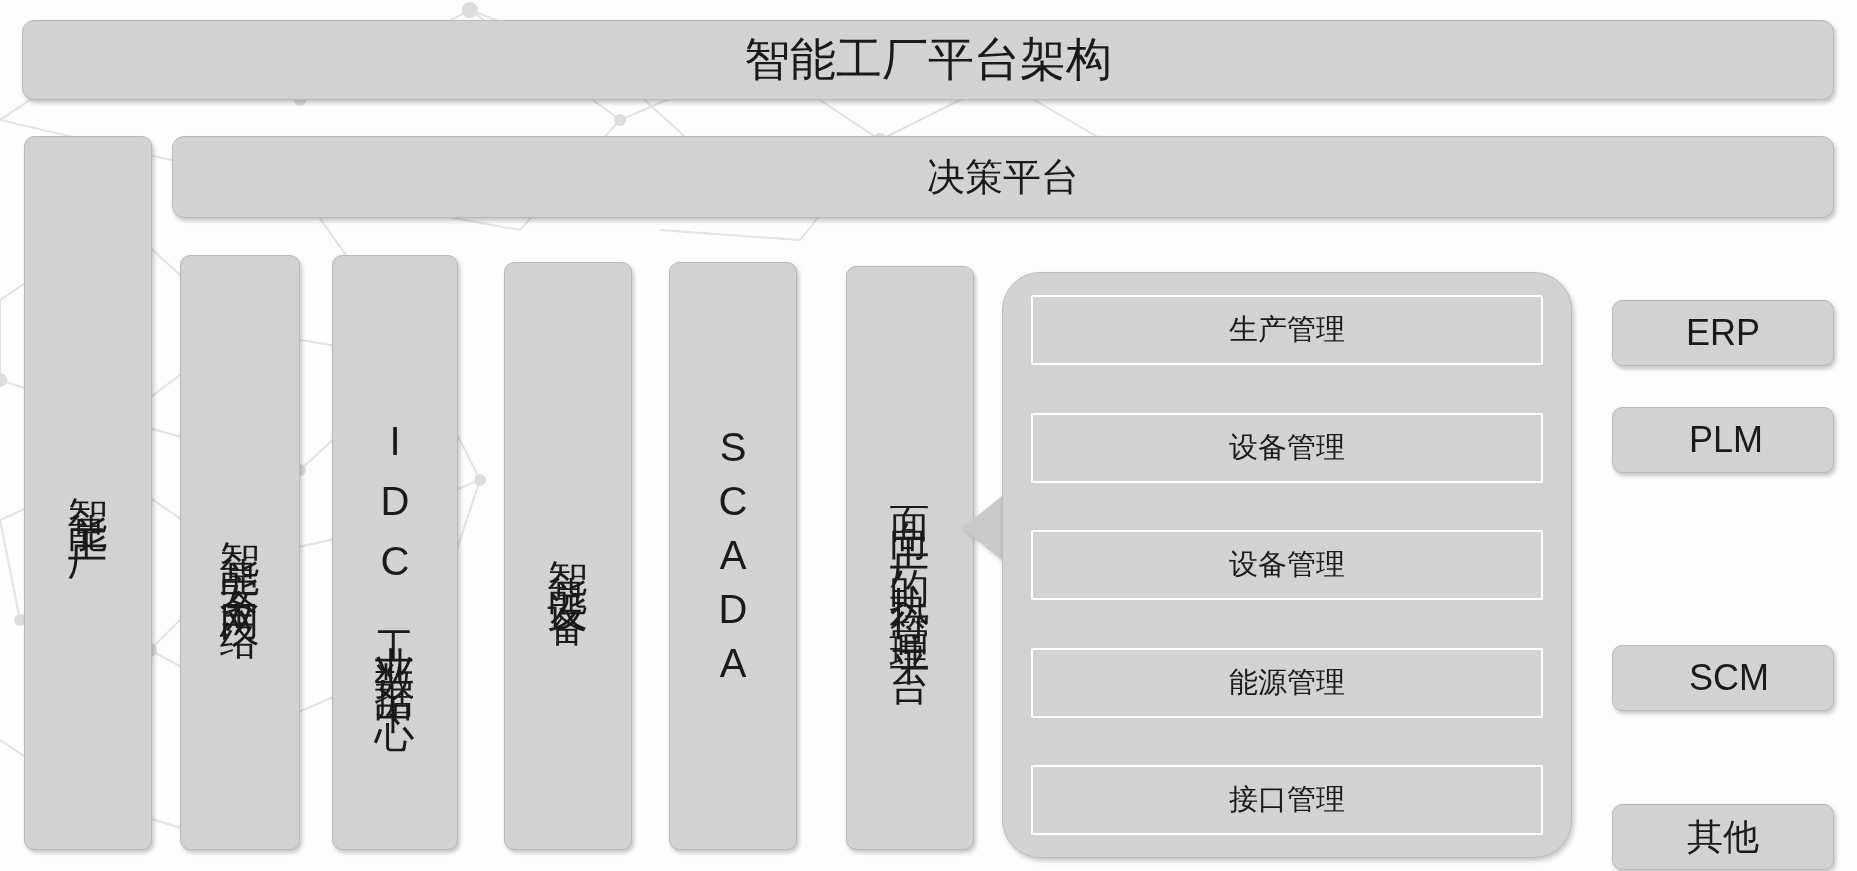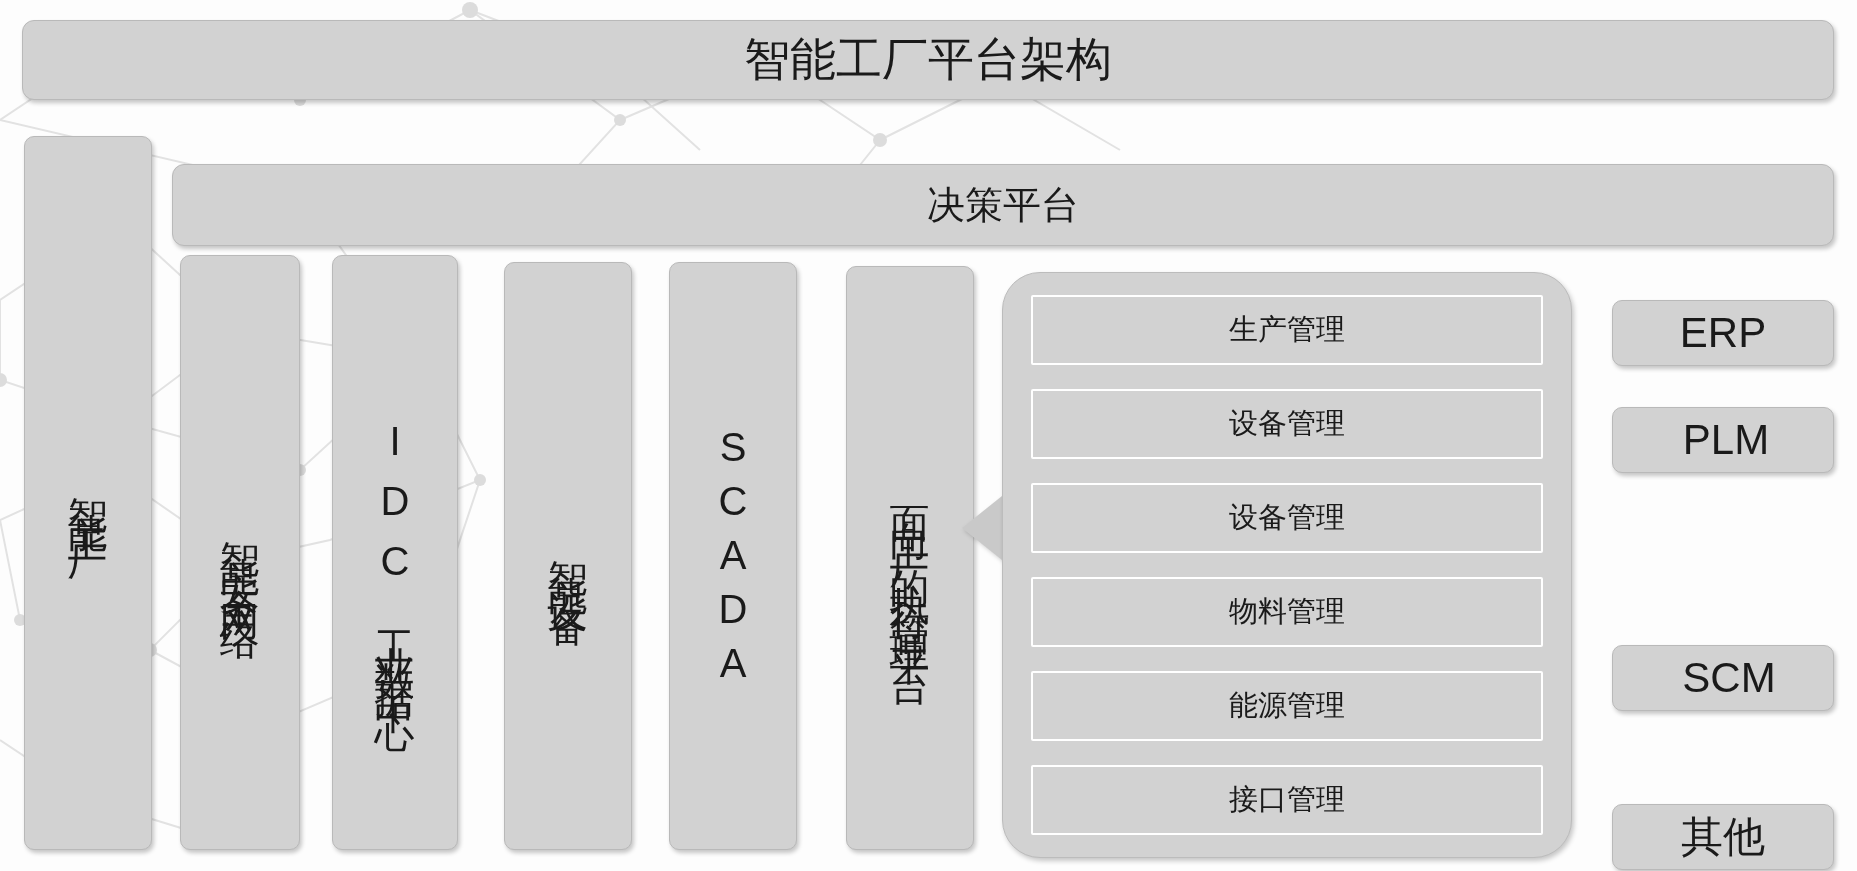--- a/index.html
+++ b/index.html
@@ -45,21 +45,20 @@
     font-size: 46px;
     border-radius: 12px;
   }
   .decision-box {
     left: 172px;
     top: 136px;
     width: 1662px;
     height: 82px;
     font-size: 38px;
     border-radius: 12px;
-    margin-top: 28px;
   }
   .vert-box {
     writing-mode: vertical-rl;
     text-orientation: upright;
     letter-spacing: 16px;
     font-size: 40px;
     line-height: 1;
     padding-top: 8px;
   }
   .smart-factory {
@@ -137,21 +136,21 @@
     height: 0;
     border-top: 36px solid transparent;
     border-bottom: 36px solid transparent;
     border-right: 45px solid #c9c9c9;
     filter: drop-shadow(2px 2px 2px rgba(0,0,0,0.2));
   }
   .sys-box {
     left: 1612px;
     width: 222px;
     height: 66px;
-    font-size: 42px;
+    font-size: 36px;
     border-radius: 10px;
   }
   .sys-0 { top: 300px; }
   .sys-1 { top: 407px; padding-left: 6px; }
   .sys-2 { top: 535px; }
   .sys-3 { top: 645px; padding-left: 12px; }
   .sys-4 { top: 804px; font-family: Liberation Mono, monospace; }
 </style>
 </head>
 <body>
@@ -205,21 +204,20 @@
   <div class="box vert-box col-4">智能设备</div>
   <div class="box vert-box latin-vert col-5">SCADA</div>
   <div class="box vert-box col-6">面向工厂的执行管理平台</div>
 
   <div class="arrow"></div>
 
   <div class="mes-panel">
     <div class="mes-item">生产管理</div>
     <div class="mes-item">设备管理</div>
     <div class="mes-item">设备管理</div>
-    <div class="mes-item">物料管理</div>
     <div class="mes-item">能源管理</div>
     <div class="mes-item">接口管理</div>
   </div>
 
   <div class="box sys-box sys-0">ERP</div>
   <div class="box sys-box sys-1">PLM</div>
   <div class="box sys-box sys-3">SCM</div>
   <div class="box sys-box sys-4">其他</div>
 
 </div>

